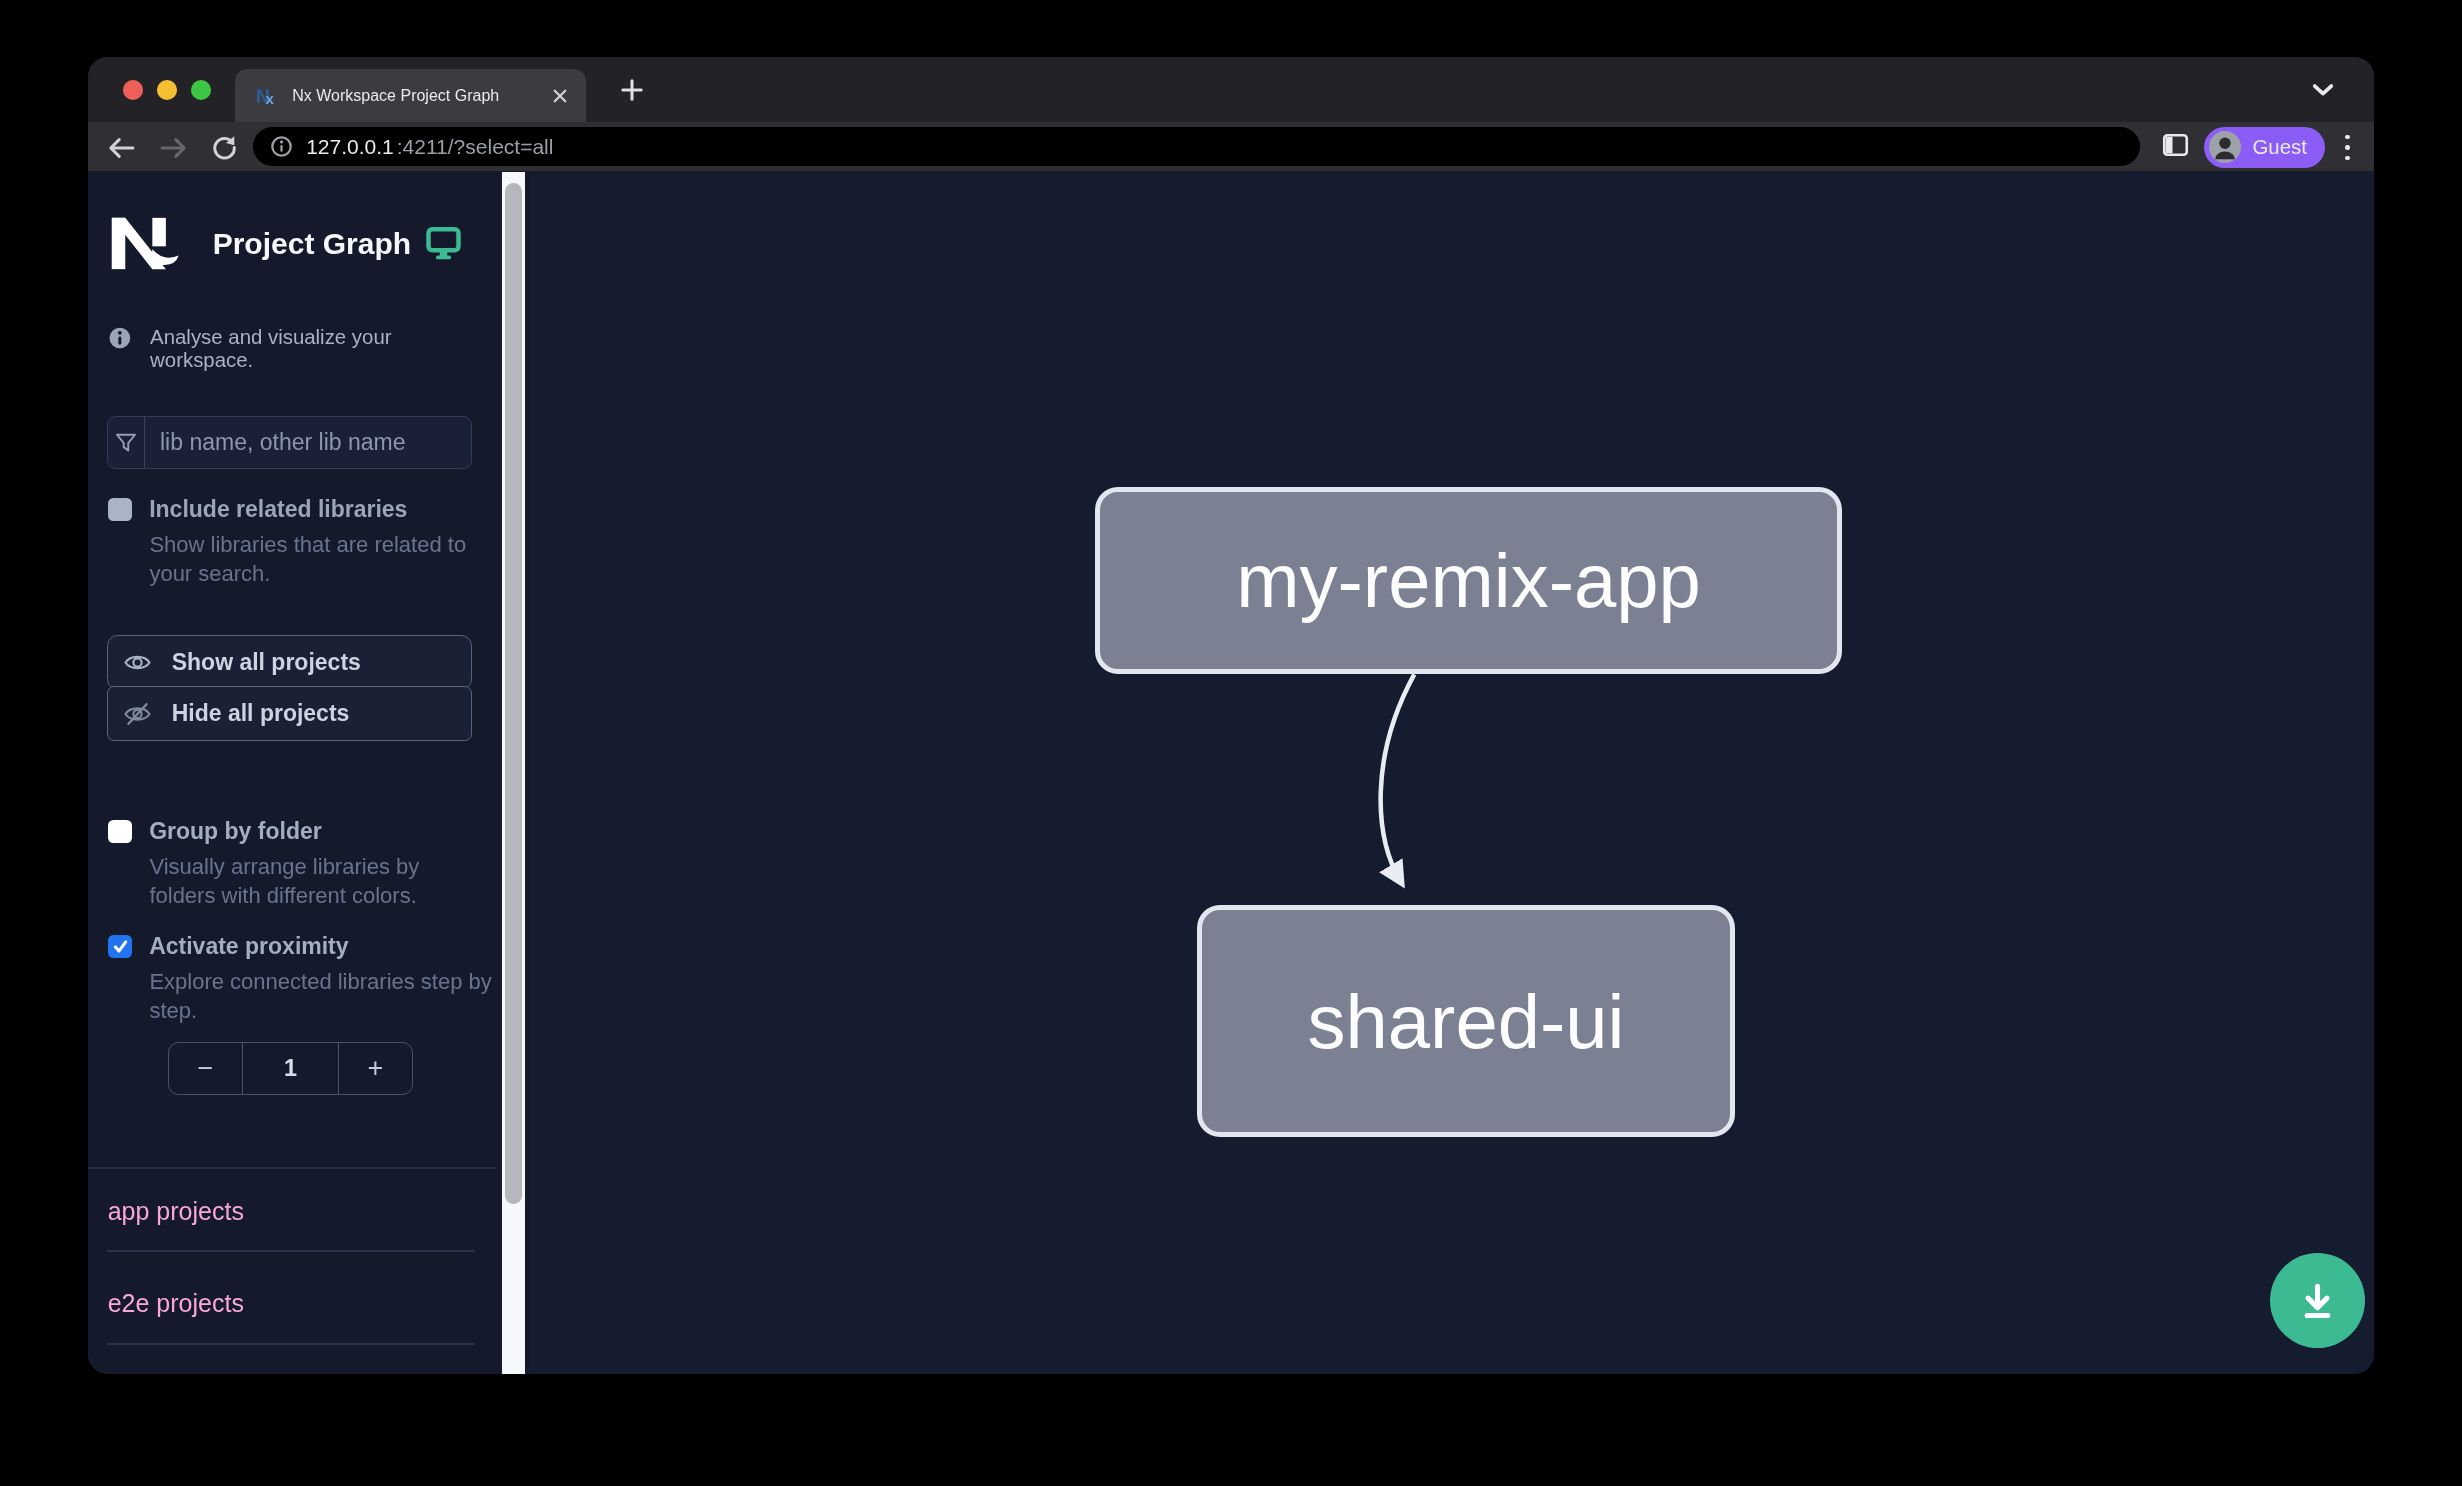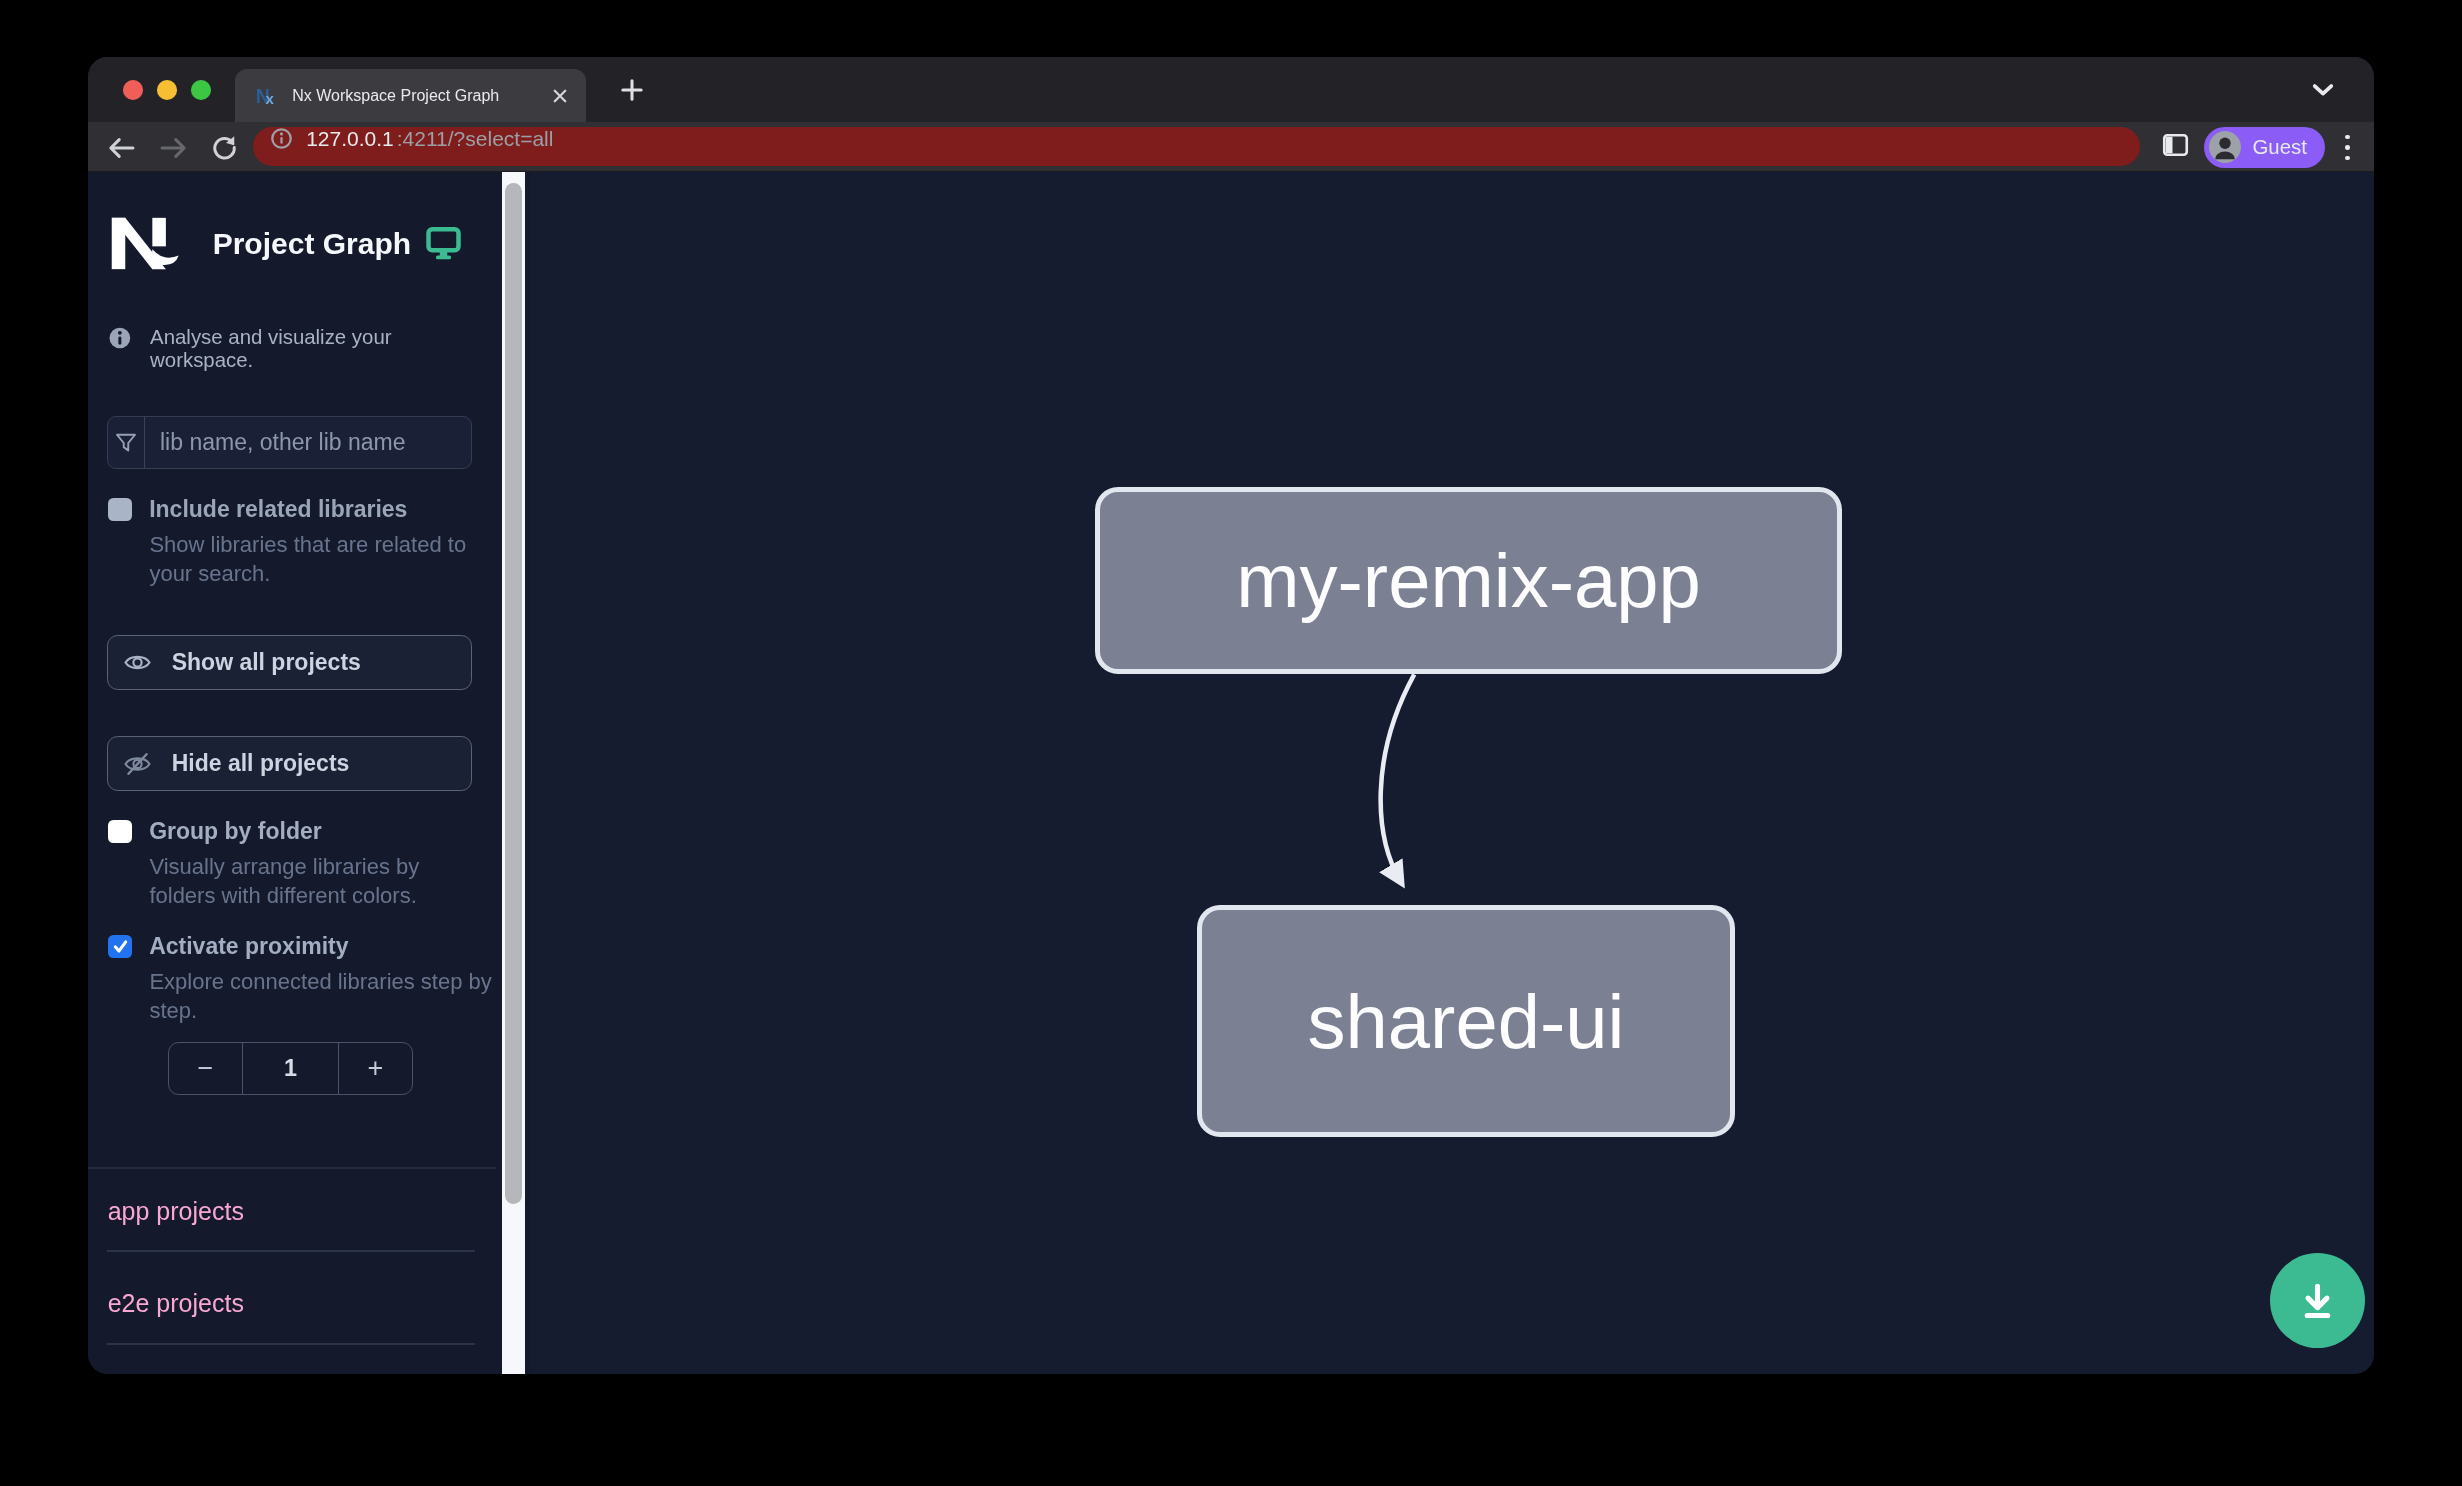--- a/index.html
+++ b/index.html
@@ -24,21 +24,21 @@
                overflow:hidden; }
   .newtab { position:absolute; left:529px; top:18px; width:29px; height:29px; display:flex;
             align-items:center; justify-content:center; }
   .tabs-chevron { position:absolute; right:39px; top:26px; }
 
   
   .toolbar { position:relative; height:50px; background:#2f2f34; border-bottom:1.5px solid #1b1b1f; }
   .navbtn { position:absolute; top:10.6px; width:30px; height:30px; display:flex;
             align-items:center; justify-content:center; }
   .urlbar { position:absolute; left:165px; top:5.3px; width:1887px; height:39px;
-            border-radius:19.7px; background:#7f1d1d; display:flex; align-items:flex-start;
+            border-radius:19.7px; background:#000000; display:flex; align-items:center;
             padding-left:16.6px; gap:13.6px; }
   .url-host { font-size:21px; color:#e8eaed; }
   .url-rest { font-size:21px; color:#9aa0a6; margin-left:-10.6px; }
   .sidepanel { position:absolute; left:2074px; top:11.3px; }
   .profile-pill { position:absolute; left:2116px; top:4.5px; height:41px; border-radius:20.4px;
                   background:#8b5cf6; display:flex; align-items:center; padding:0 18px 0 4.5px; gap:12px;justify-content:flex-end; }
   .avatar { width:32px; height:32px; border-radius:50%; background:#9da2a8; display:flex;
             align-items:center; justify-content:center; overflow:hidden; }
   .profile-label { font-size:20.4px; color:#e8eaed; }
   .menu-dots { position:absolute; left:2254px; top:9.8px; display:flex; flex-direction:column;
@@ -77,21 +77,21 @@
   .opt-label { font-size:23px; font-weight:600; color:#9aa5b8; line-height:26px; }
   .opt-desc { margin:7.6px 0 0 41px; font-size:22px; line-height:29.5px; color:#68748d; }
   .opt-include { top:324px; } .opt-include .opt-desc { width:330px; }
   .opt-group { top:646px; } .opt-group .opt-desc { width:337px; }
   .opt-prox { top:761px; } .opt-prox .opt-desc { width:349px; }
 
   .sb-btn { position:absolute; left:19px; width:365px; height:55px; background:#1a2134;
             border:1.5px solid #5a6476; border-radius:10.6px; display:flex; align-items:center;
             gap:19.7px; padding-left:15px; cursor:pointer; }
   .sb-btn span { font-size:23px; font-weight:600; color:#ccd4e1; }
-  .btn-show { top:463px; } .btn-hide { top:564px; }
+  .btn-show { top:463px; } .btn-hide { top:514px;border-radius:7px; }
 
   .stepper { position:absolute; top:870px; left:80px; width:245px; height:53px;
              border:1.5px solid #49536a; border-radius:10.6px; display:flex; overflow:hidden; }
   .step-btn { width:73px; display:flex; align-items:center; justify-content:center;
               font-size:27px; color:#c3cbd9; }
   .step-value { flex:1; display:flex; align-items:center; justify-content:center;
                 border-left:1.5px solid #49536a; border-right:1.5px solid #49536a;
                 font-size:23.4px; font-weight:600; color:#d7dde8; }
 
   .sb-divider { position:absolute; top:995px; left:0; right:0; height:1.5px; background:#232c42; }

